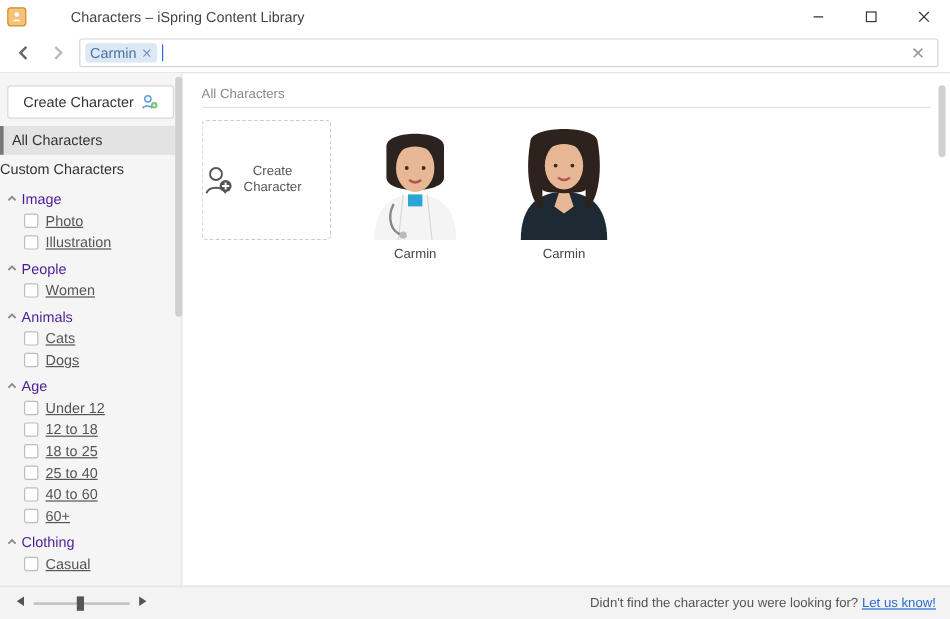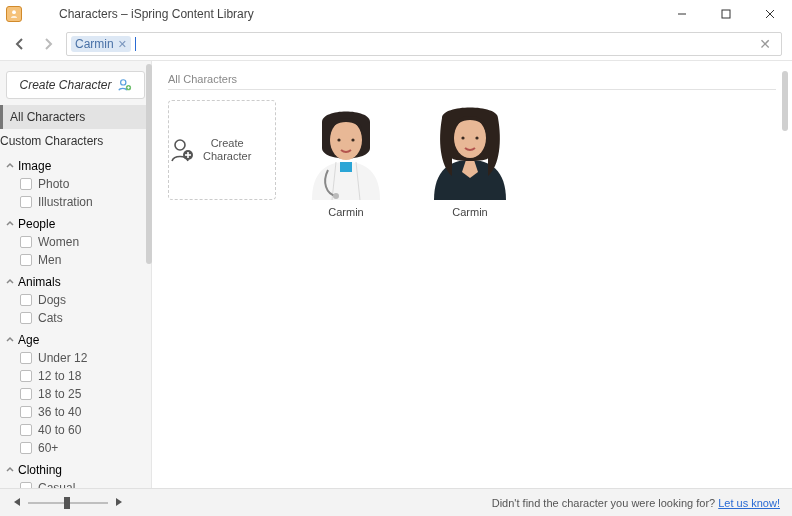--- a/index.html
+++ b/index.html
@@ -22,29 +22,29 @@
   .tag { background:#dde8f5; color:#4a72a7; border-radius:3px; padding: 1px 4px; display:flex; align-items:center; gap:4px; font-size:12px; }
   .tag-x { color:#7a96bd; cursor:pointer; font-size:11px; }
   .caret { width:1px; height:14px; background:#2a6bd4; animation: blink 1s steps(1) infinite; }
   @keyframes blink { 50% { opacity:0; } }
   .search-clear { color:#999; padding:0 6px; font-size:14px; cursor:pointer; }
 
   
   .main { display:flex; height: calc(516px - 28px - 32px - 28px); border-top:1px solid #e6e6e6; }
   .sidebar { width:152px; background:#f5f5f5; border-right:1px solid #e6e6e6; display:flex; flex-direction:column; }
   .create-btn-wrap { padding:10px 6px 6px; }
-  .create-btn { width:100%; height:28px; background:#fff; border:1px solid #d8d8d8; border-radius:3px; display:flex; align-items:center; justify-content:center; gap:6px; font-size:12px; color:#333; cursor:pointer;font-style:italic;}
+  .create-btn { width:100%; height:28px; background:#fff; border:1px solid #d8d8d8; border-radius:3px; display:flex; align-items:center; justify-content:center; gap:6px; font-size:12px; color:#333; cursor:pointer;}
   .create-btn .cc-icon { width:14px; height:14px; }
   .side-list { }
   .side-item { height:24px; display:flex; align-items:center; padding-left:0; font-size:12px; color:#333; cursor:pointer; }
   .side-item.active { background:#e3e3e3; border-left:3px solid #777; padding-left:7px; }
   .filters { overflow-y:auto; flex:1; padding-bottom:4px; }
-  .fgroup-head { display:flex; align-items:center; gap:4px; padding:6px 6px 2px; color:#000000; cursor:pointer; }
+  .fgroup-head { display:flex; align-items:center; gap:4px; padding:6px 6px 2px; color:#4c1d95; cursor:pointer; }
   .fgroup-head svg { width:8px; height:8px; stroke:#888; stroke-width:1.5; fill:none; }
-  .fopt { display:flex; align-items:center; gap:6px; padding:2px 6px 2px 20px; color:#555; cursor:pointer; }
+  .fopt { display:flex; align-items:center; gap:6px; padding:2px 6px 2px 20px; color:#555; cursor:pointer;text-decoration:underline; }
   .fopt .chk { width:12px; height:12px; border:1px solid #bcbcbc; border-radius:2px; background:#fff; }
   .sidebar-scrollbar { position:absolute; top:64px; left:146px; width:6px; height:200px; background:#d0d0d0; border-radius:3px; }
 
   
   .content { flex:1; position:relative; padding: 12px 16px; }
   .sect-head { font-size:11px; color:#888; margin-bottom:4px; }
   .sect-rule { border:none; border-top:1px solid #e2e2e2; margin-bottom:10px; }
   .grid { display:flex; gap:16px; }
   .card { width:108px; }
   .tile { width:108px; height:100px; border:1px dashed #ccc; border-radius:4px; display:flex; flex-direction:row; align-items:center; justify-content:flex-start; gap:8px; cursor:pointer;}
@@ -161,39 +161,35 @@
       <div class="fgroup-head">
           <svg viewBox="0 0 8 8">
             <polyline points="1,5 4,2 7,5"></polyline>
           </svg>
           <span>People</span>
         </div>
       <div class="fopt">
           <span class="chk"></span>
           <span>Women</span>
         </div>
-      <div class="fopt">
-          <span class="chk"></span>
-          <span>Men</span>
-        </div>
 
       <div class="fgroup-head">
           <svg viewBox="0 0 8 8">
             <polyline points="1,5 4,2 7,5"></polyline>
           </svg>
           <span>Animals</span>
         </div>
       <div class="fopt">
           <span class="chk"></span>
+          <span>Cats</span>
+        </div>
+      <div class="fopt">
+          <span class="chk"></span>
           <span>Dogs</span>
         </div>
-      <div class="fopt">
-          <span class="chk"></span>
-          <span>Cats</span>
-        </div>
 
       <div class="fgroup-head">
           <svg viewBox="0 0 8 8">
             <polyline points="1,5 4,2 7,5"></polyline>
           </svg>
           <span>Age</span>
         </div>
       <div class="fopt">
           <span class="chk"></span>
           <span>Under 12</span>
@@ -201,21 +197,21 @@
       <div class="fopt">
           <span class="chk"></span>
           <span>12 to 18</span>
         </div>
       <div class="fopt">
           <span class="chk"></span>
           <span>18 to 25</span>
         </div>
       <div class="fopt">
           <span class="chk"></span>
-          <span>36 to 40</span>
+          <span>25 to 40</span>
         </div>
       <div class="fopt">
           <span class="chk"></span>
           <span>40 to 60</span>
         </div>
       <div class="fopt">
           <span class="chk"></span>
           <span>60+</span>
         </div>
 

